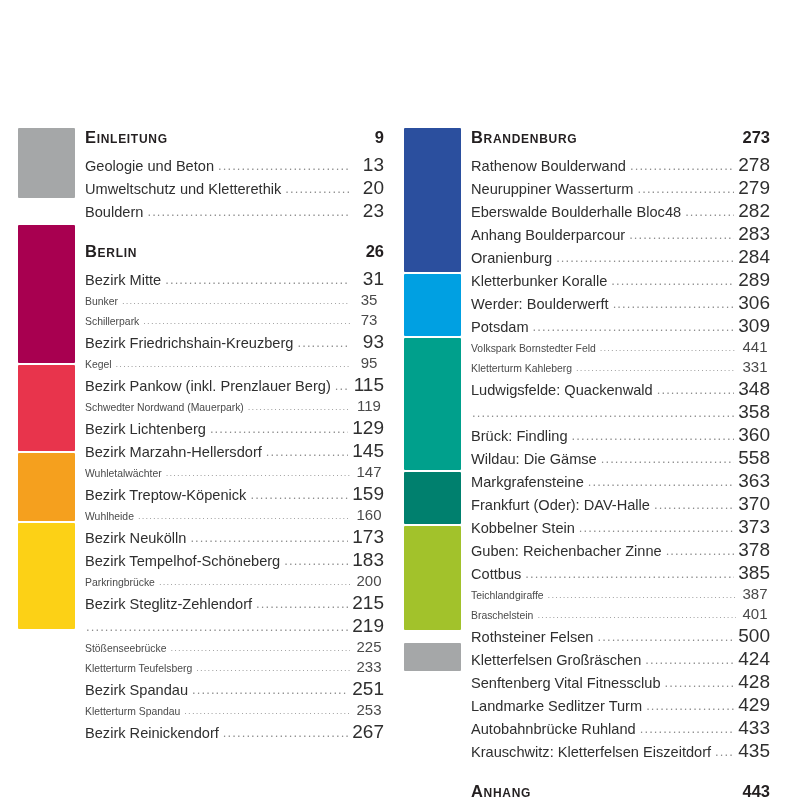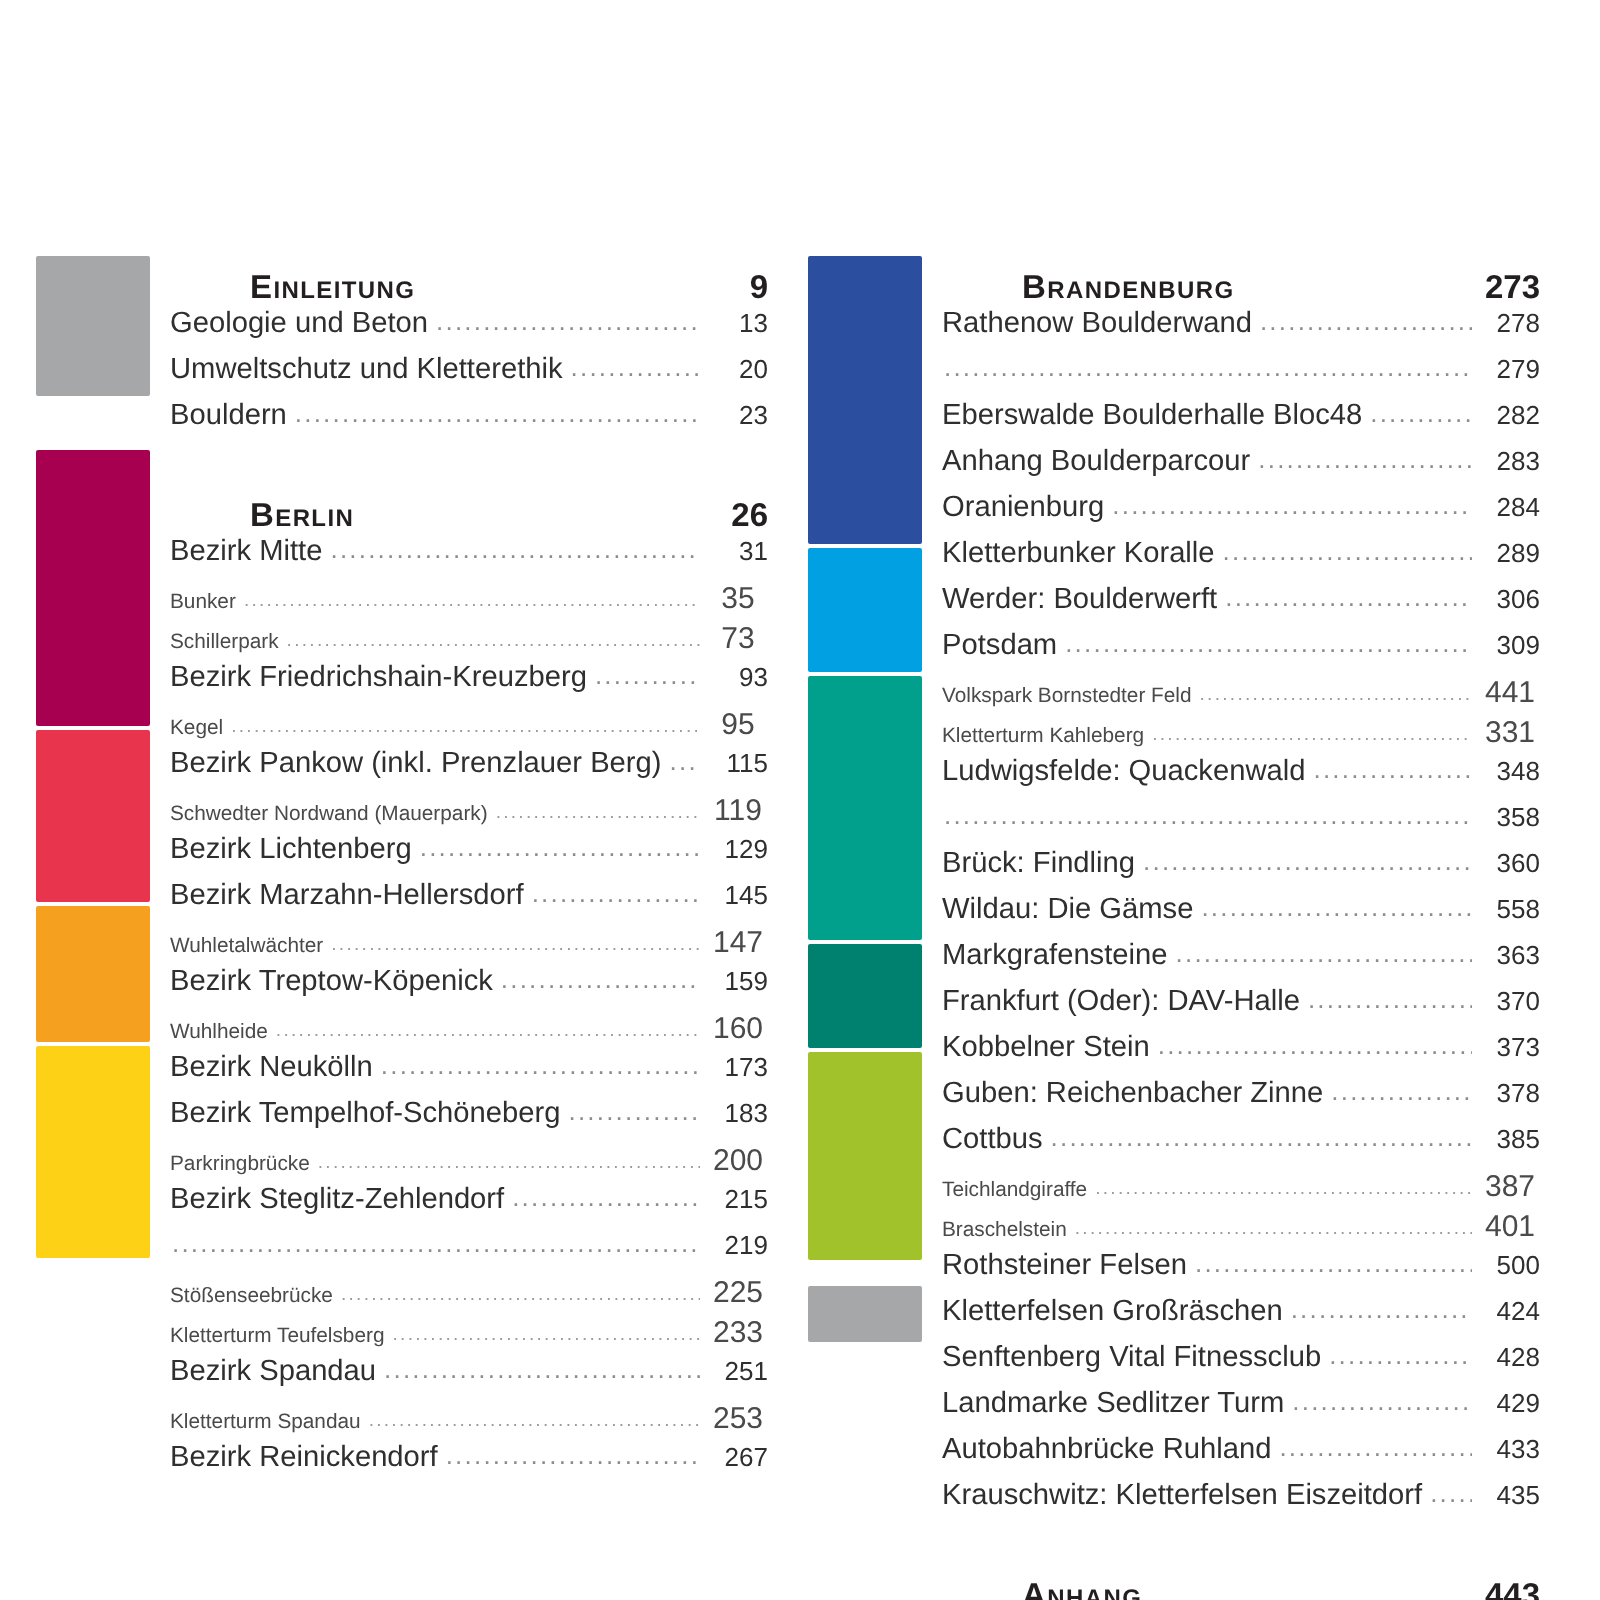--- a/index.html
+++ b/index.html
@@ -72,22 +72,21 @@
   }
   .row .page-num {
     flex: 0 0 auto;
     text-align: right;
     padding-left: 3px;
   }
 
   
   .row.section {
     height: 26px;
-    align-items: flex-end;
-    margin-left: 40px;
+    align-items: flex-start;
   }
   .row.section .label {
     font-size: 16.5px;
     font-weight: bold;
     font-variant: small-caps;
     letter-spacing: 0.7px;
     color: #231f20;
   }
   .row.section .leader { visibility: hidden; }
   .row.section .page-num {
@@ -97,21 +96,21 @@
     min-width: 34px;
   }
 
   
   .row.main {
     height: 23px;
     font-size: 14.6px;
     color: #2f2f2f;
   }
   .row.main .leader { color: #8d8d8d; font-size: 13px; }
-  .row.main .page-num { min-width: 30px; font-size: 13px; }
+  .row.main .page-num { min-width: 30px; font-size: 19px; }
 
   
   .row.sub {
     height: 20px;
     font-size: 10.4px;
     color: #4a4a4a;
   }
   .row.sub .leader { color: #9a9a9a; font-size: 9.5px; letter-spacing: 1.15px; }
   .row.sub .page-num { min-width: 30px; font-size: 15px; text-align: center; }
   .spacer-md { height: 19px; }
@@ -282,20 +281,21 @@
           <span class="label">Brandenburg</span>
           <span class="leader">......................................................................................................................................................................................................</span>
           <span class="page-num">273</span>
         </div>
         <div class="row main">
           <span class="label">Rathenow Boulderwand</span>
           <span class="leader">......................................................................................................................................................................................................</span>
           <span class="page-num">278</span>
         </div>
         <div class="row main">
+          <span class="label">Neuruppiner Wasserturm</span>
           <span class="leader">......................................................................................................................................................................................................</span>
           <span class="page-num">279</span>
         </div>
         <div class="row main">
           <span class="label">Eberswalde Boulderhalle Bloc48</span>
           <span class="leader">......................................................................................................................................................................................................</span>
           <span class="page-num">282</span>
         </div>
         <div class="row main">
           <span class="label">Anhang Boulderparcour</span>

